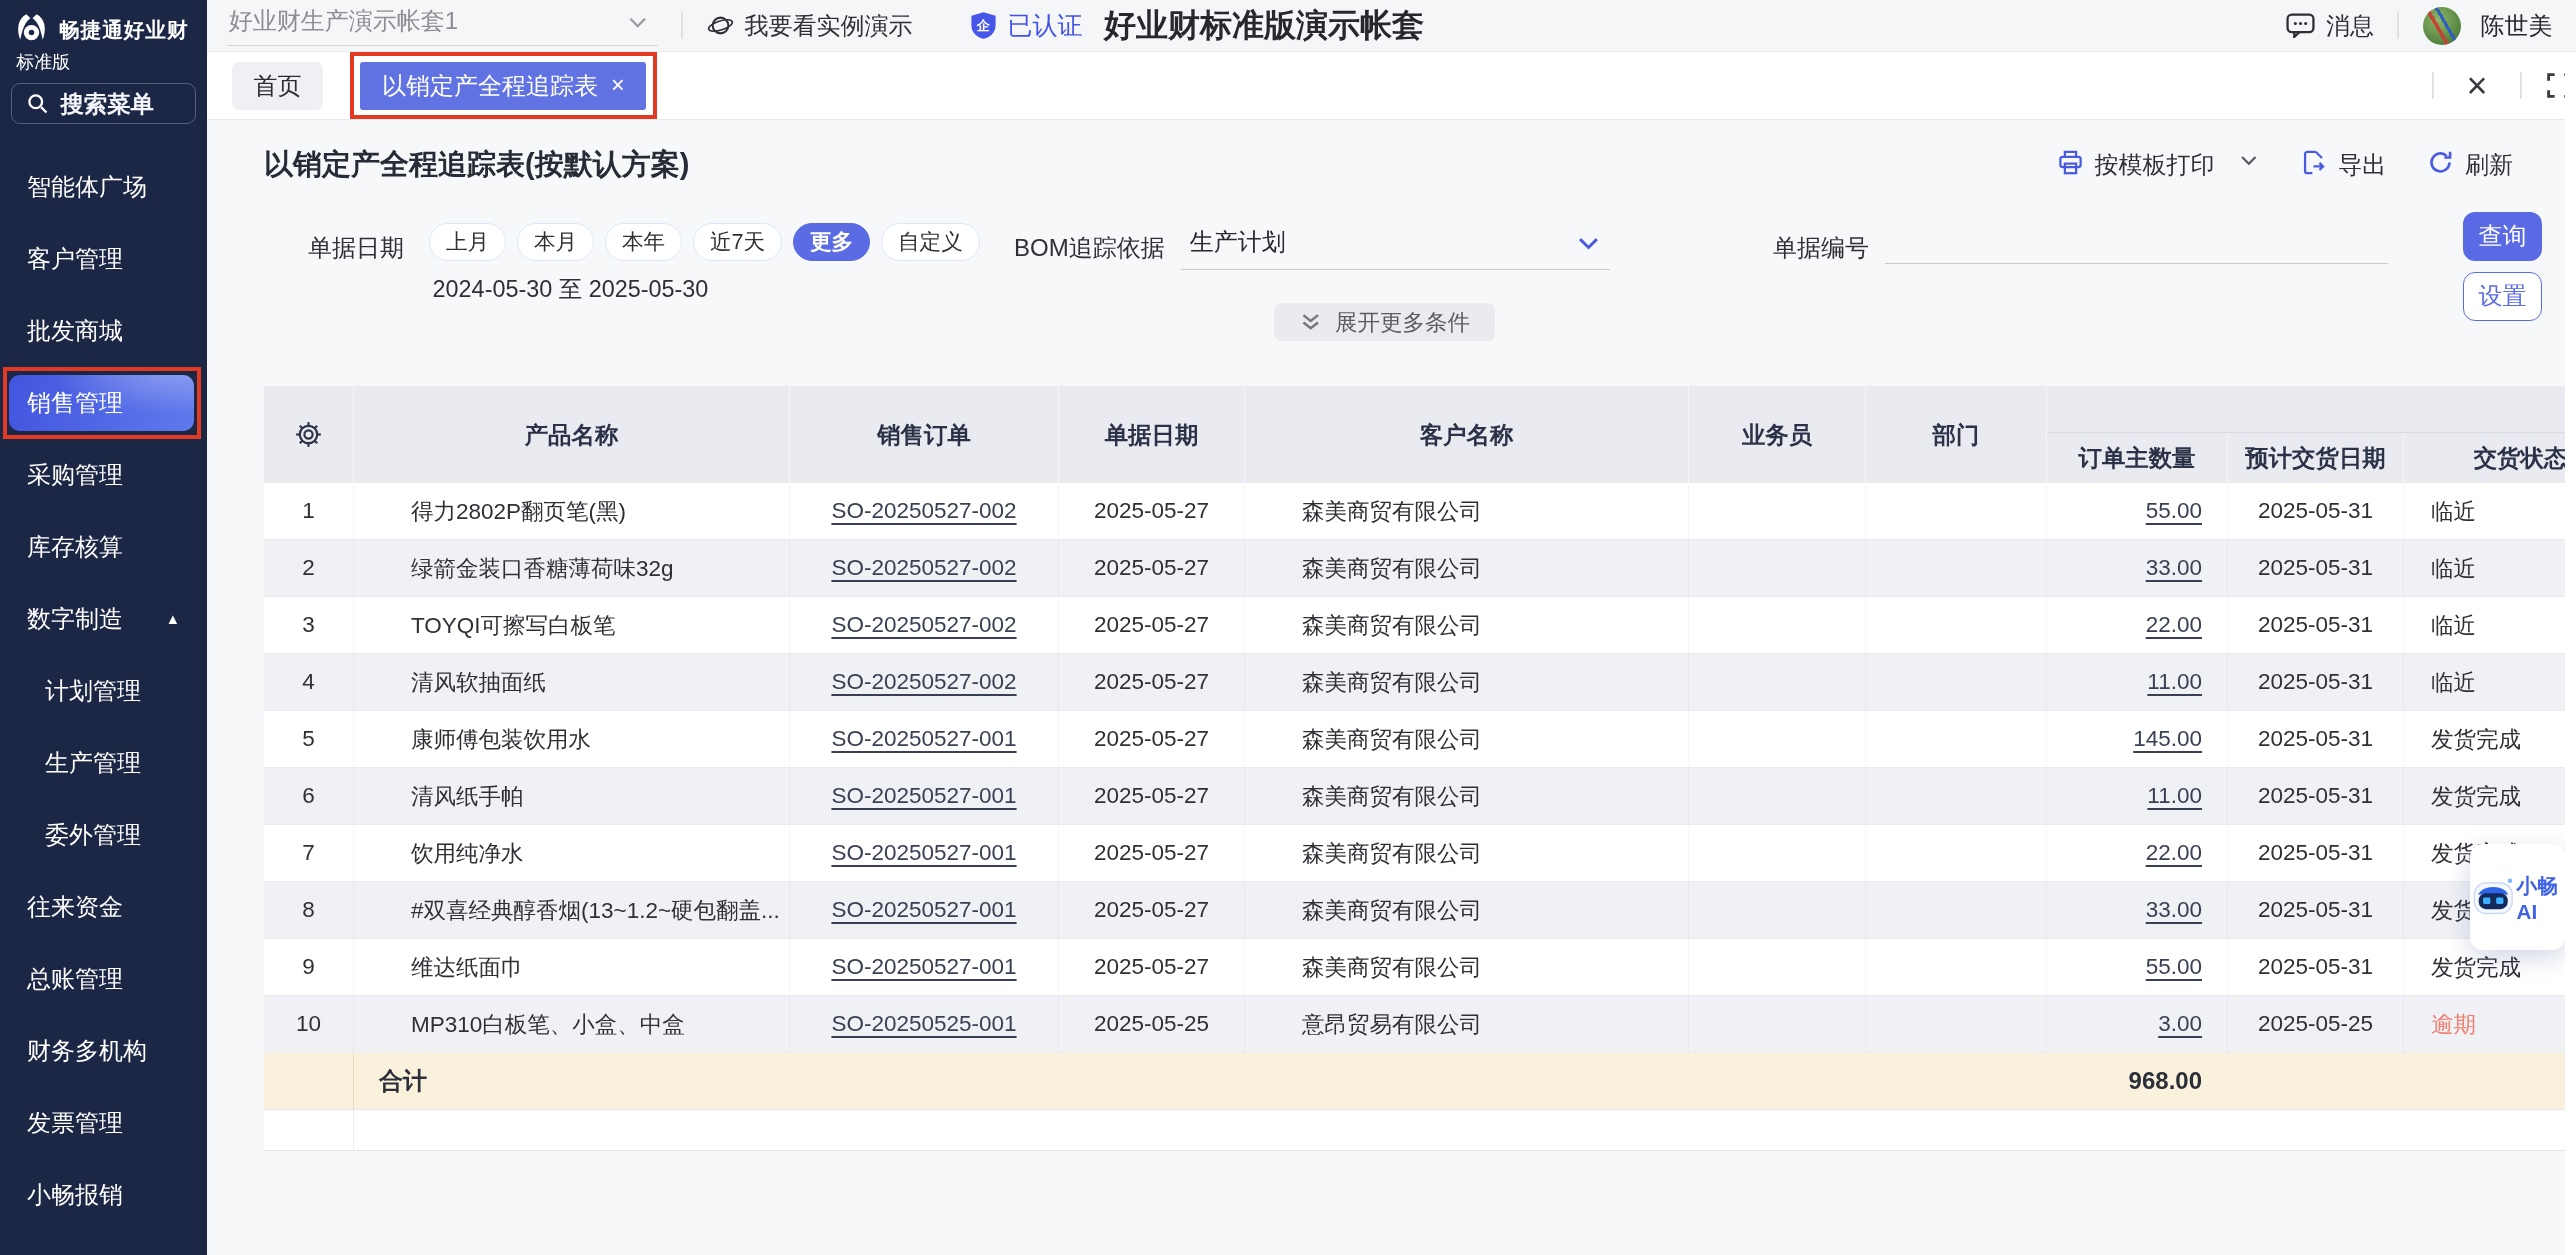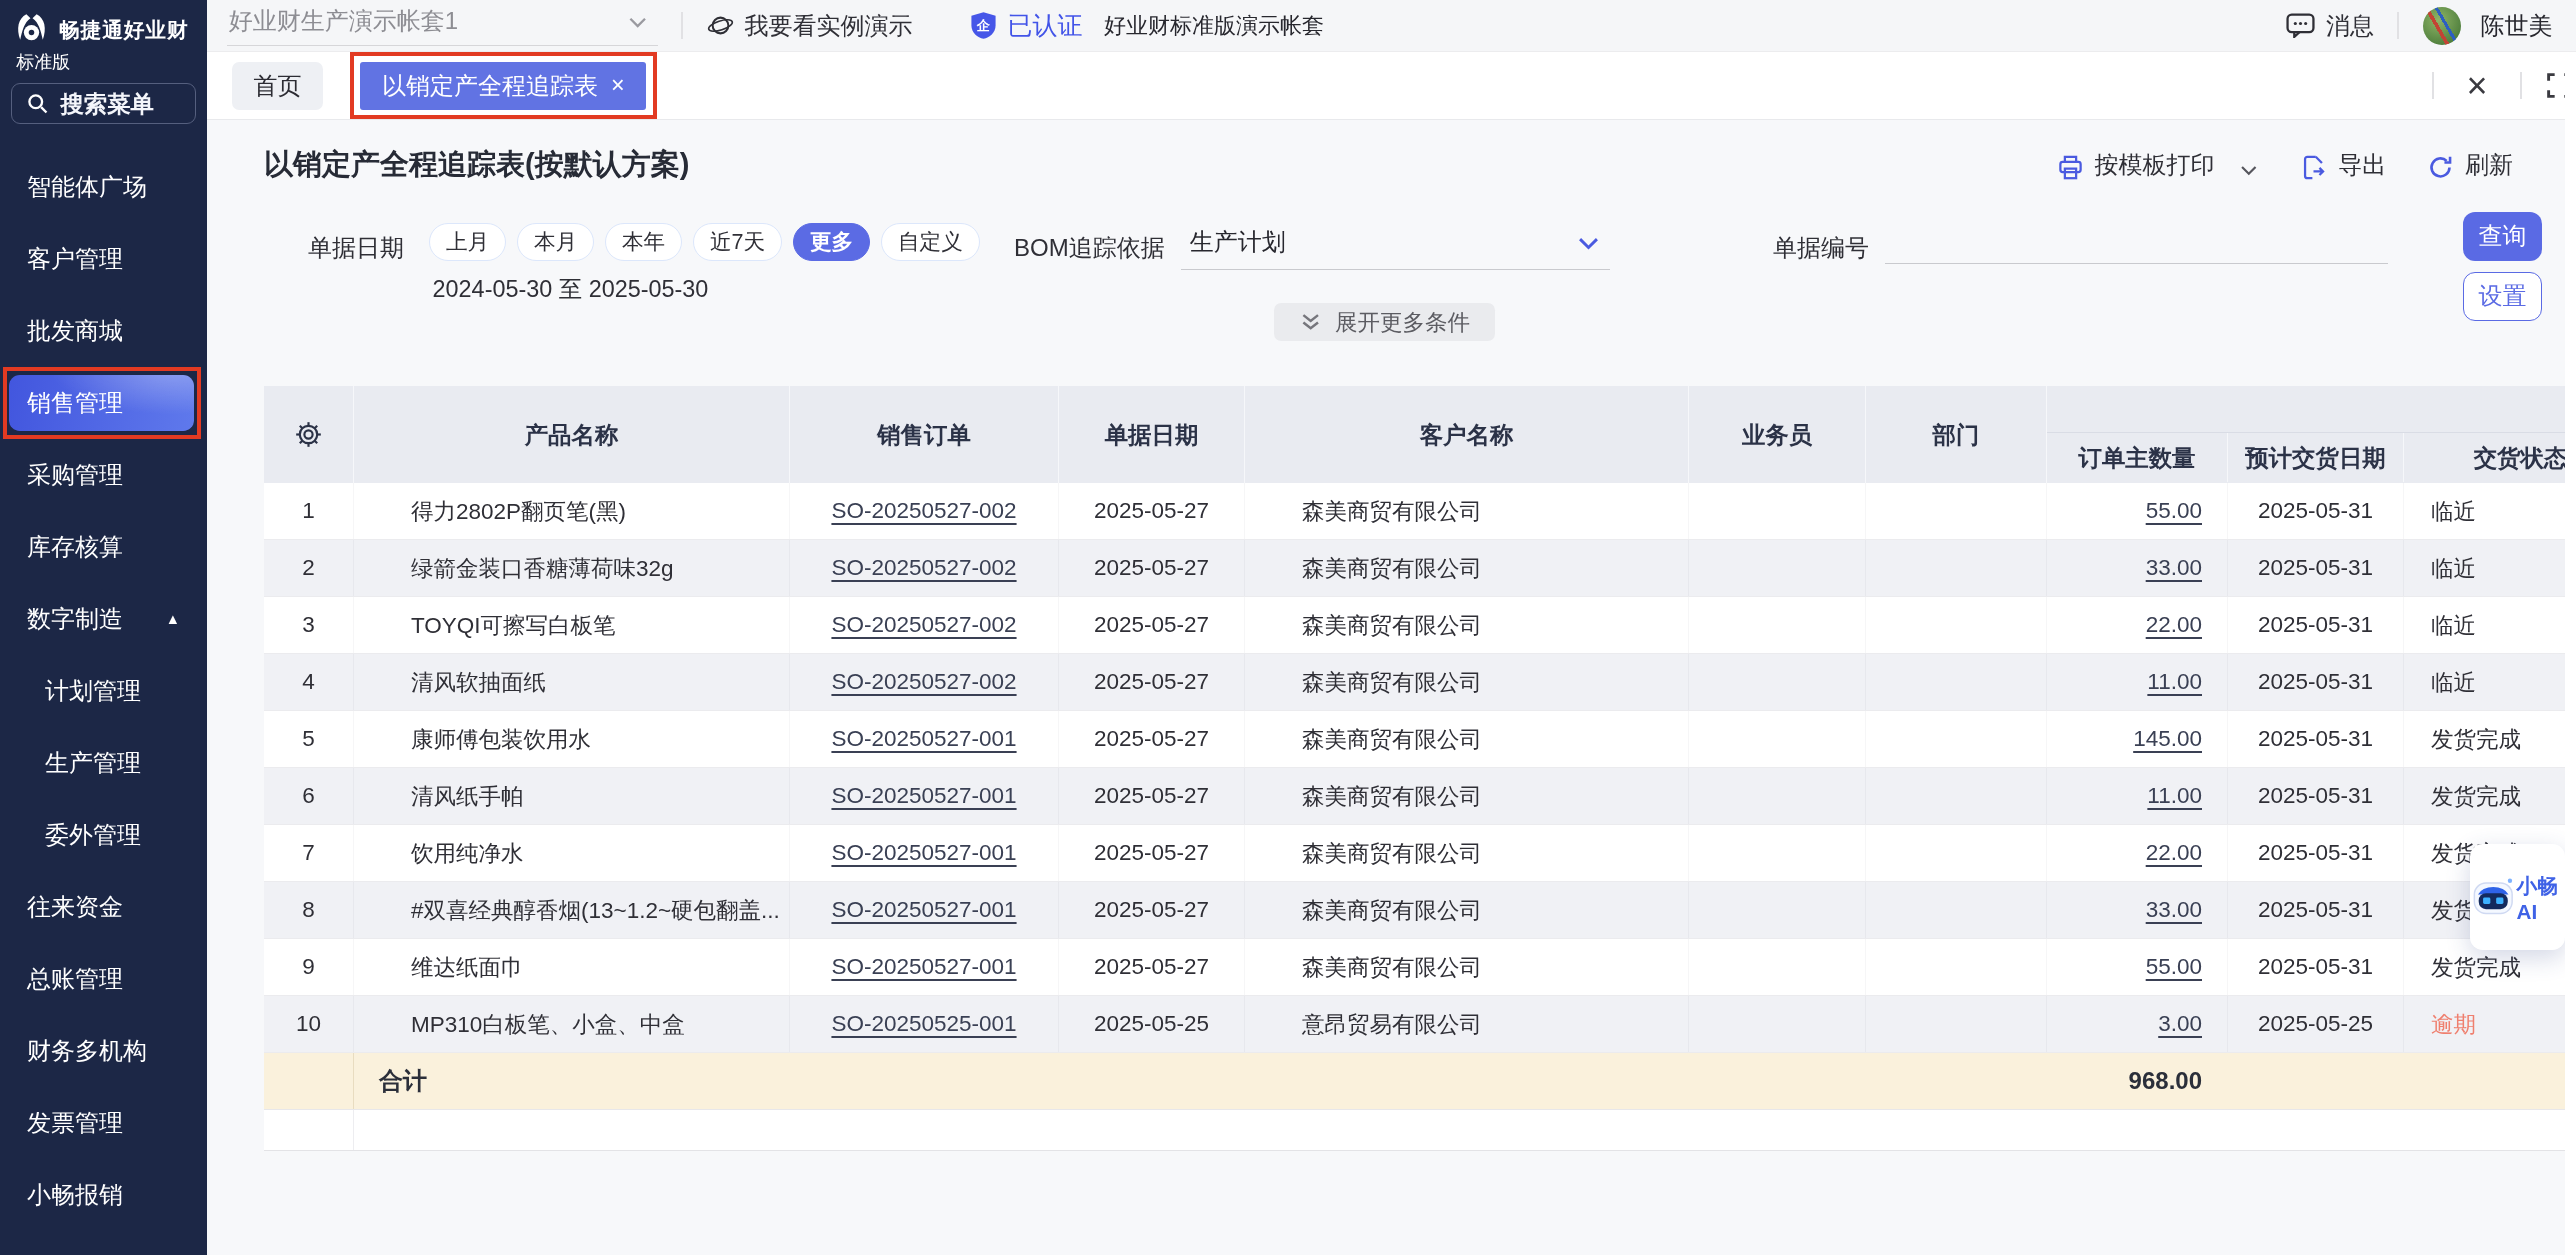--- a/index.html
+++ b/index.html
@@ -19,42 +19,42 @@
 .nav-item.active{height:56px;margin:8px 12.6px 8px 9px;padding-left:18px;border-radius:10.8px;background:radial-gradient(130% 160% at 88% -10%,rgba(255,255,255,.30),rgba(255,255,255,0) 50%),linear-gradient(100deg,#4256de,#5f79ec)}
 .nav-item.annotated::after{content:"";position:absolute;inset:-8px -6.3px;border:4.5px solid #e23a22;pointer-events:none}
 
 
 .topbar{position:absolute;left:207px;top:0;width:2369px;height:52px;background:#f5f6f8;display:flex;align-items:center;border-bottom:0.9px solid #ececee}
 .account-select{margin-left:20px;width:431px;display:flex;align-items:center;justify-content:space-between;border-bottom:1.8px solid #d6d6d9;padding:0 9px 7.2px 1.8px;color:#8d8d93;font-size:24px;cursor:pointer}
 .vdiv{width:1.8px;height:27px;background:#e1e1e4;margin:0 23.4px;flex:0 0 auto}
 .demo-link{display:flex;align-items:center;gap:10.8px;font-size:24px;color:#2f2f36;cursor:pointer}
 .verify{display:flex;align-items:center;gap:9px;margin-left:57px}
 .verify .vtext{color:#4254e8;font-size:25px;font-weight:normal}
-.company{margin-left:21.6px;font-size:22px;color:#27272e;font-weight:400}
+.company{margin-left:21.6px;font-size:32px;color:#27272e;font-weight:700}
 .top-right{margin-left:auto;display:flex;align-items:center;margin-right:23.4px}
 .msg{display:flex;align-items:center;gap:10.8px;font-size:24px;color:#2f2f36;cursor:pointer}
 .avatar{width:38px;height:38px;border-radius:50%;background:radial-gradient(circle at 40% 35%,#8fb567,#4f7f3d 75%);position:relative;overflow:hidden;flex:0 0 auto}
 .avatar::after{content:"";position:absolute;inset:0;background:linear-gradient(60deg,transparent 38%,#c24434 38% 45%,transparent 45% 55%,#2d5fc0 55% 61%,transparent 61%)}
 .user-name{margin-left:20px;font-size:24px;color:#27272e}
 
 
 .tabbar{position:absolute;left:207px;top:52px;width:2369px;height:68px;background:#fff;border-bottom:1.8px solid #e8e9ec;display:flex;align-items:center;z-index:5}
 .tab-home{margin-left:25px;background:#eef0f4;border-radius:7.2px;padding:8px 21.6px;font-size:24px;color:#2c2c33;cursor:pointer}
 .red-frame{margin-left:27px;border:4.5px solid #e23a22;padding:5.4px 6.3px;display:inline-flex}
 .tab-active{background:#6173e3;color:#fff;border-radius:3px;padding:8px 21.6px;font-size:24px;display:flex;align-items:center;gap:13px;cursor:pointer}
 .tab-active .x{font-size:23.4px;line-height:1}
 .tab-right{margin-left:auto;display:flex;align-items:center;margin-right:1.8px}
 .x-big{font-size:36px;color:#3a3a40;font-weight:300;margin:0 9px;line-height:1;cursor:pointer}
 
 
 .content{position:absolute;left:207px;top:120px;width:2369px;height:1135px}
 .page-head{display:flex;align-items:center;padding:25px 63px 0 57px}
 .page-title{font-size:29px;font-weight:bold;color:#272b36}
 .toolbar{margin-left:auto;display:flex;align-items:center;font-size:24px;color:#2f2f36}
-.tool{display:flex;align-items:flex-end;gap:10.8px;margin-left:41px;cursor:pointer}
+.tool{display:flex;align-items:flex-start;gap:10.8px;margin-left:41px;cursor:pointer}
 
 .filters{position:absolute;left:0;top:90px;width:100%;height:144px}
 .flabel{font-size:24px;color:#2f2f36}
 .f-date{position:absolute;left:101px;top:12.6px;display:flex}
 .f-date .flabel{margin-top:9px}
 .pill-col{margin-left:25px}
 .pills{display:flex;gap:10.8px}
 .pill{height:38px;display:flex;align-items:center;padding:0 16px;border:1.8px solid #dce7fb;border-radius:19px;background:#fff;font-size:21.6px;color:#2f2f36;cursor:pointer}
 .pill.active{background:#5b6be4;border-color:#5b6be4;color:#fff;font-weight:bold}
 .date-range{margin-top:12.6px;font-size:23.4px;color:#2f2f36;padding-left:3.6px;cursor:pointer}

